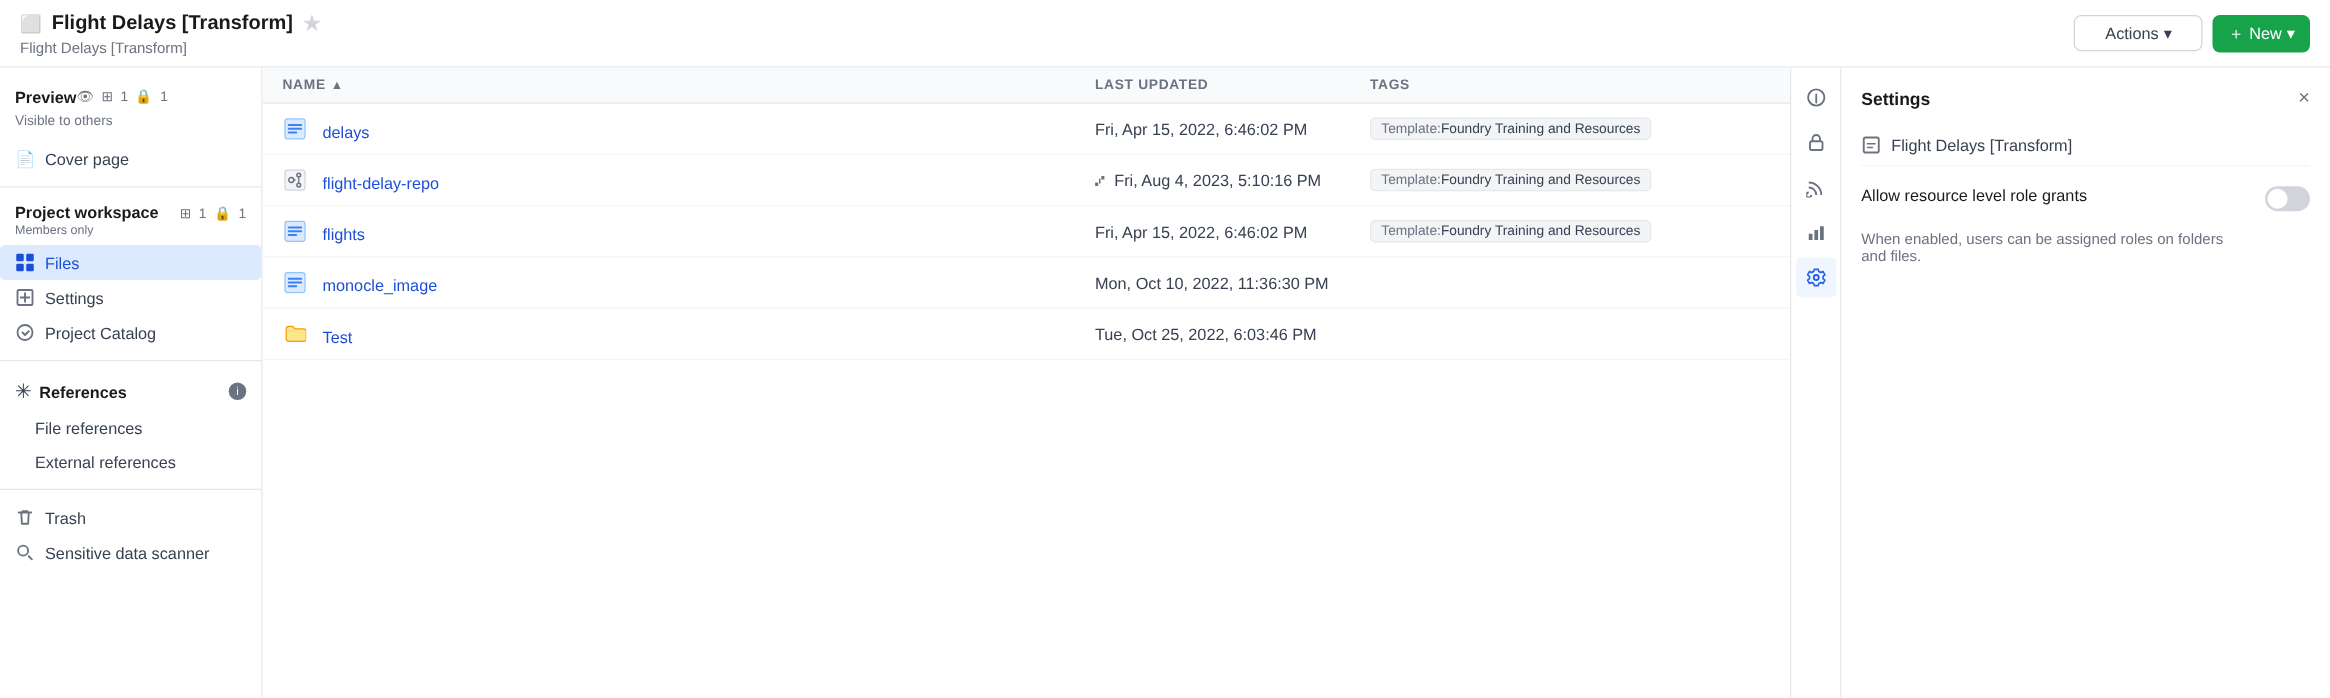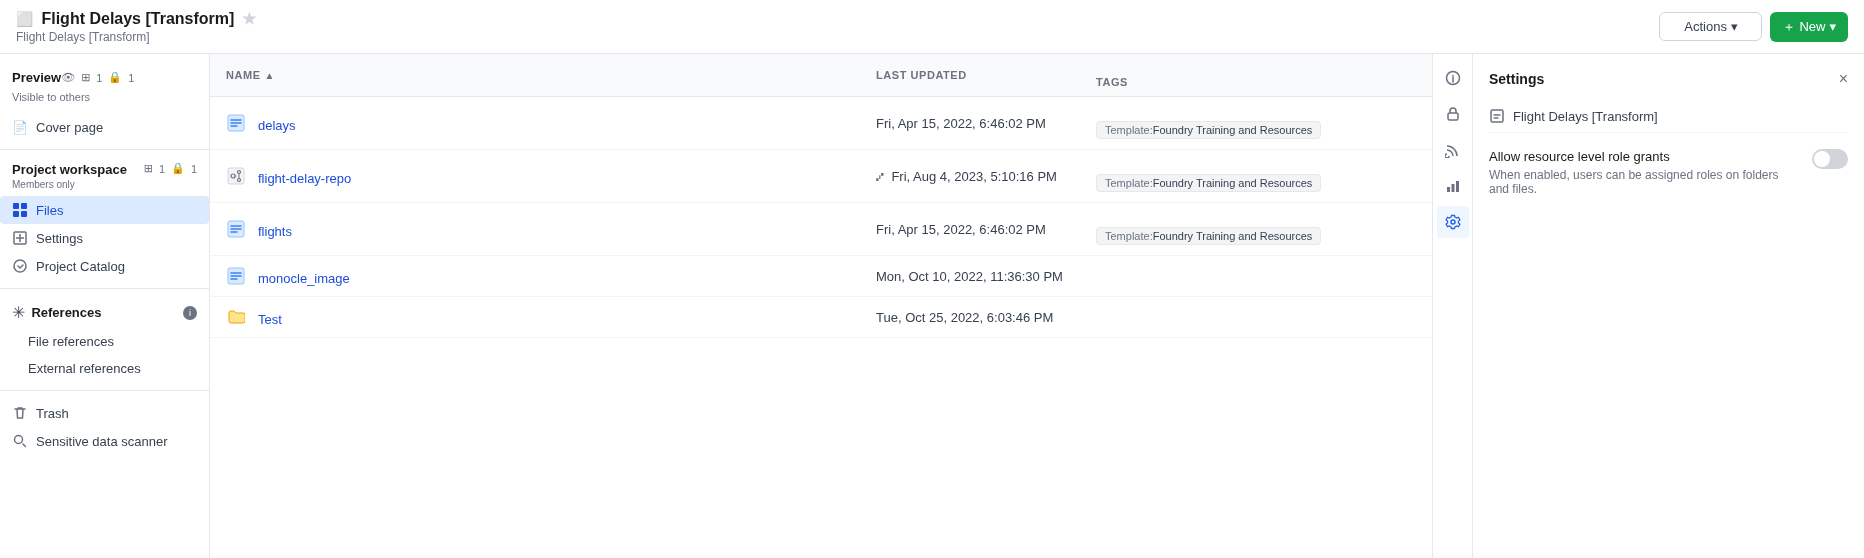--- a/index.html
+++ b/index.html
@@ -26,38 +26,38 @@
     .preview-icons { display: flex; align-items: center; gap: 6px; color: #6b7280; font-size: 11px; }
     .preview-visible { font-size: 11px; color: #6b7280; padding: 0 12px; margin-bottom: 10px; }
 
     .sidebar-item { display: flex; align-items: center; gap: 8px; padding: 6px 12px; cursor: pointer; border-radius: 4px; color: #374151; font-size: 13px; }
     .sidebar-item.active { background: #dbeafe; color: #1d4ed8; }
     .sidebar-item .icon { width: 16px; height: 16px; display: flex; align-items: center; justify-content: center; flex-shrink: 0; }
 
     .sidebar-divider { height: 1px; background: #e5e7eb; margin: 8px 0; }
 
     .sidebar-section-header { display: flex; align-items: center; justify-content: space-between; padding: 6px 12px; }
-    .workspace-header { display: flex; align-items: flex-start; justify-content: space-between; padding: 4px 12px 2px; }
+    .workspace-header { display: flex; align-items: flex-end; justify-content: space-between; padding: 4px 12px 2px; }
     .workspace-title { font-size: 13px; font-weight: 600; }
     .workspace-icons { display: flex; align-items: center; gap: 6px; color: #6b7280; font-size: 11px; }
     .workspace-subtitle { font-size: 10px; color: #6b7280; padding: 0 12px; margin-bottom: 6px; }
 
     .sub-item { padding-left: 28px; }
 
     .info-circle { width: 14px; height: 14px; border-radius: 50%; background: #6b7280; color: white; font-size: 9px; display: flex; align-items: center; justify-content: center; cursor: pointer; }
 
     
     .content { flex: 1; display: flex; flex-direction: column; overflow: hidden; }
 
     
     .file-table { flex: 1; overflow-y: auto; }
     .table-header { display: flex; align-items: center; padding: 8px 16px; border-bottom: 1px solid #e5e7eb; background: #f9fafb; font-size: 11px; font-weight: 600; color: #6b7280; text-transform: uppercase; letter-spacing: 0.05em; }
     .col-name { flex: 1; display: flex; align-items: flex-end; gap: 4px; }
     .col-updated { width: 220px; margin-left: 27px; }
-    .col-tags { width: 280px; margin-top: 14px; }
+    .col-tags { width: 280px; }
     .col-actions { width: 40px; }
 
     .table-row { display: flex; align-items: center; padding: 10px 16px; border-bottom: 1px solid #f3f4f6; cursor: pointer; }
     .file-icon { width: 20px; height: 20px; margin-right: 8px; display: flex; align-items: center; justify-content: center; flex-shrink: 0; }
     .file-name { font-size: 13px; color: #1d4ed8; font-weight: 500; }
     .file-date { font-size: 13px; color: #374151; }
     .tag-badge { display: inline-flex; align-items: center; padding: 2px 8px; border-radius: 4px; background: #f3f4f6; font-size: 11px; color: #374151; border: 1px solid #e5e7eb; }
     .tag-label { color: #6b7280; }
 
     
@@ -70,21 +70,21 @@
     .panel-icon.active { color: #2563eb; background: #eff6ff; }
 
     .settings-header { display: flex; align-items: center; justify-content: space-between; margin-bottom: 12px; }
     .settings-title { font-size: 14px; font-weight: 600; }
     .settings-close { cursor: pointer; color: #6b7280; font-size: 16px; }
 
     .settings-item-name { display: flex; align-items: center; gap: 8px; padding: 8px 0; border-bottom: 1px solid #f3f4f6; margin-bottom: 16px; }
     .settings-item-label { font-size: 13px; color: #374151; }
 
     .settings-option { display: flex; align-items: flex-start; justify-content: space-between; gap: 12px; }
-    .settings-option-text h4 { font-size: 13px; font-weight: 500; margin-bottom: 4px; }
+    .settings-option-text h4 { font-size: 13px; font-weight: 500; margin-bottom: 20px; }
     .settings-option-text p { font-size: 12px; color: #6b7280; }
 
     .toggle { width: 36px; height: 20px; border-radius: 10px; background: #d1d5db; border: none; cursor: pointer; position: relative; flex-shrink: 0; }
     .toggle::after { content: ''; position: absolute; width: 16px; height: 16px; border-radius: 50%; background: white; top: 2px; left: 2px; transition: left 0.2s; }
 
     
     .sort-arrow { font-size: 10px; }
   </style>
 </head>
 <body>

